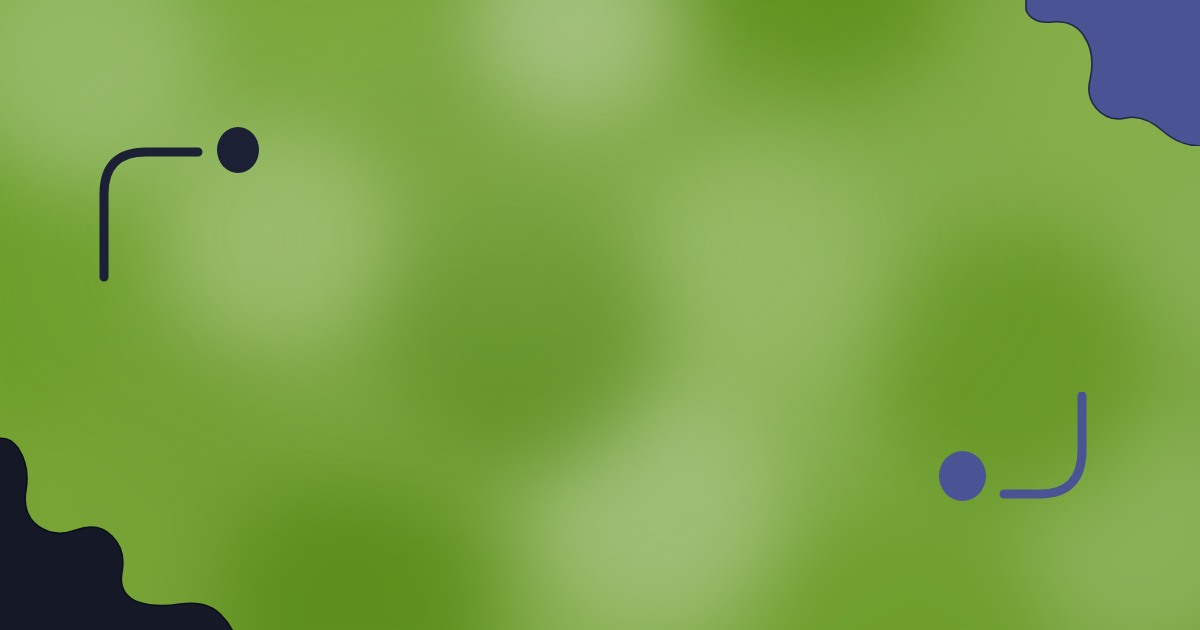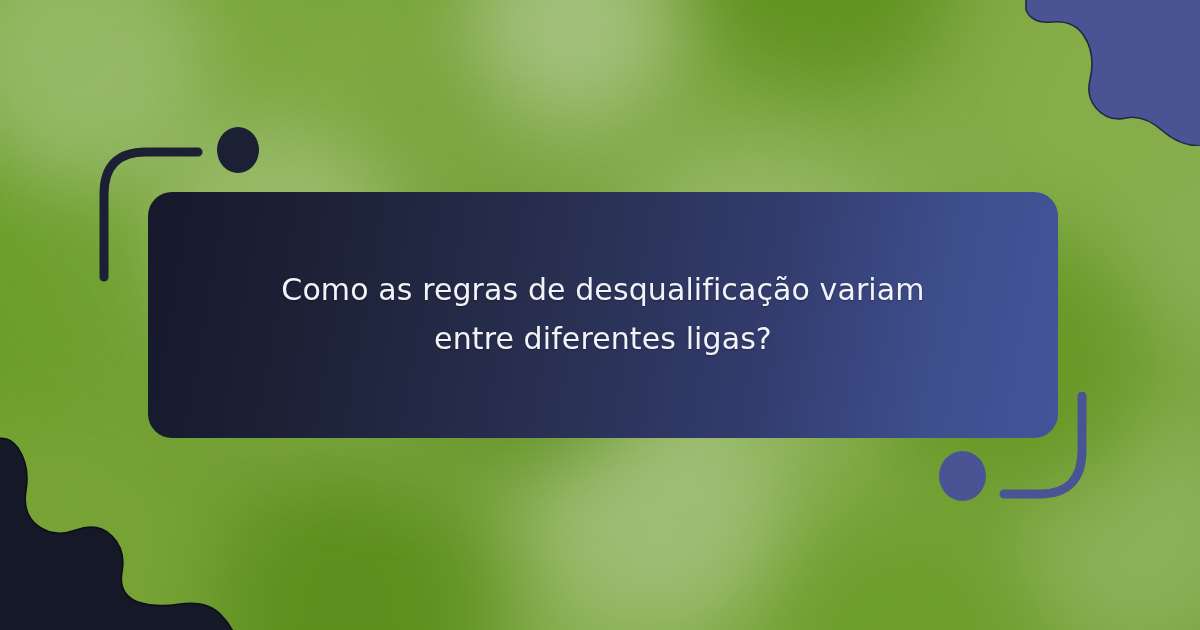--- a/index.html
+++ b/index.html
@@ -128,17 +128,14 @@
 
   <div class="deco" id="deco-br">
     <svg width="116" height="118" viewBox="0 0 116 118">
       <path d="M 86 4 L 86 58 Q 86 102 44 102 L 8 102" fill="none" stroke="#4a5494" stroke-width="9" stroke-linecap="round"></path>
     </svg>
   </div>
 
   <div class="dot" id="dot-tl"></div>
   <div class="dot" id="dot-br"></div>
 
-  <div id="card">
-    <div id="card-text">Como as regras de desqualificação variam entre diferentes ligas?</div>
-  </div>
 
 </div>
 
 </body></html>

